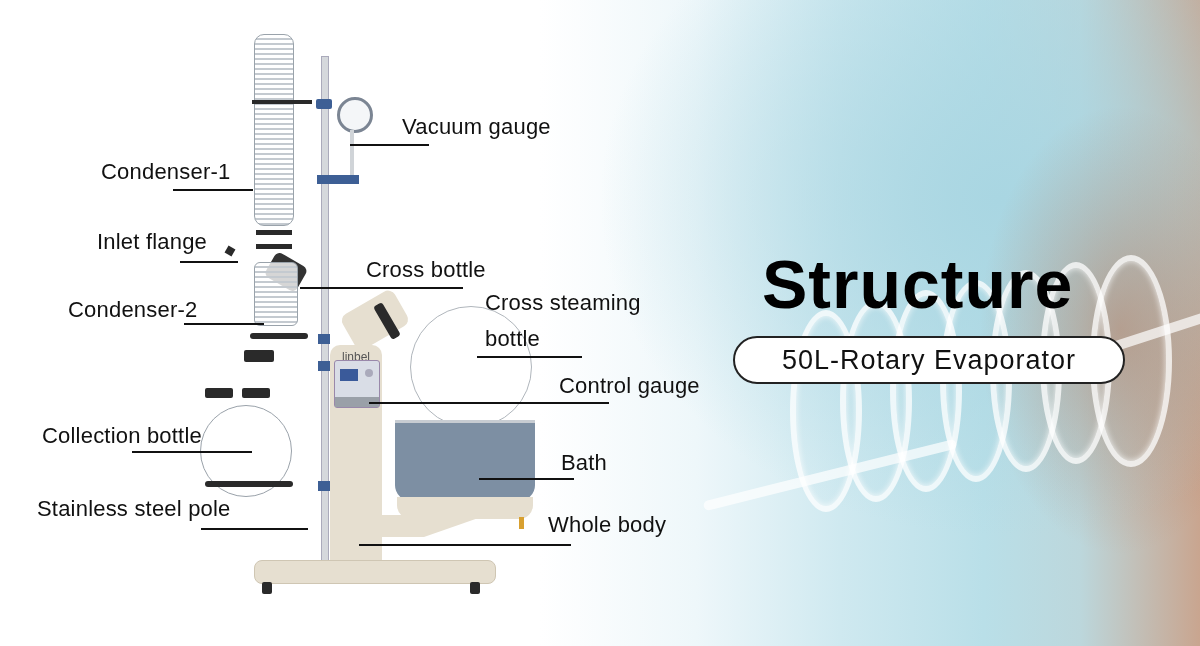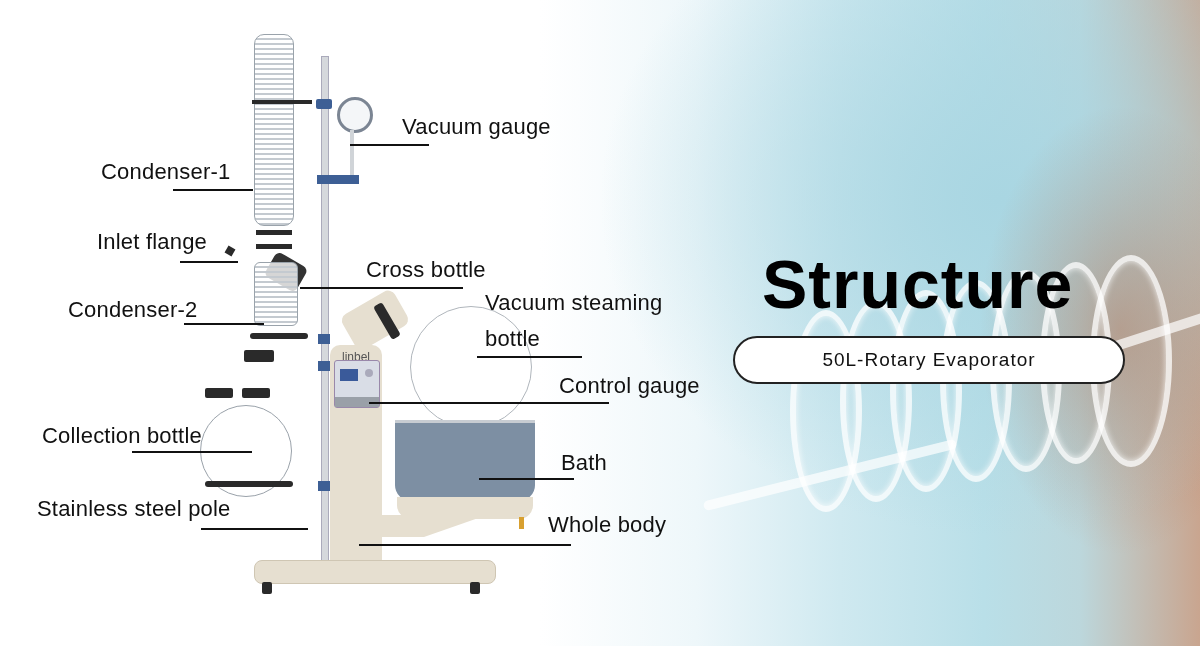--- a/index.html
+++ b/index.html
@@ -11,21 +11,21 @@
           radial-gradient(ellipse 500px 420px at 1000px 200px, #a9d6e2 0%, rgba(169,214,226,0) 80%),
           linear-gradient(90deg, #ffffff 0%, #ffffff 45%, #eef7fa 58%, #cfe9f0 70%, #b9dfe8 82%, #bcd7dc 90%, #c9a58f 100%); }
   .coil { position: absolute; border: 6px solid rgba(255,255,255,0.75); border-radius: 50%;
           box-shadow: 0 0 6px rgba(255,255,255,0.8) inset; }
   .tube { position: absolute; height: 10px; background: rgba(255,255,255,0.7); border-radius: 5px; }
   .label { position: absolute; font-size: 22px; color: #111; white-space: nowrap; letter-spacing: 0.2px; }
   .leader { position: absolute; height: 2px; background: #111; }
   .title { position: absolute; left: 762px; top: 245px; font-size: 68px; font-weight: bold; color: #000; letter-spacing: 1px; }
   .pill { position: absolute; left: 733px; top: 336px; width: 392px; height: 48px; border: 2px solid #222;
           border-radius: 26px; background: #ffffff; display: flex; align-items: center; justify-content: center;
-          font-size: 19px; color: #111; letter-spacing: 1px; box-sizing: border-box; }
+          font-size: 27px; color: #111; letter-spacing: 1px; box-sizing: border-box; }
   
   .part { position: absolute; }
   .glass { background: rgba(235,240,245,0.7); border: 1.5px solid #9aa3ab; }
   .blue { background: #3d5f95; }
   .beige { background: #e6dfd0; }
   .dark { background: #2a2a2a; }
 </style>
 </head>
 <body>
 
@@ -109,21 +109,21 @@
 </div>
 <div>
   <span class="label" style="left:97px; top:229px;">Inlet flange</span>
   <div class="leader" style="left:180px; top:261px; width:58px;"></div>
 </div>
 <div>
   <span class="label" style="left:366px; top:257px;">Cross bottle</span>
   <div class="leader" style="left:300px; top:287px; width:163px;"></div>
 </div>
 <div>
-  <span class="label" style="left:485px; top:290px;">Vacuum steaming</span>
+  <span class="label" style="left:485px; top:290px;">Cross steaming</span>
   <span class="label" style="left:485px; top:326px;">bottle</span>
   <div class="leader" style="left:477px; top:356px; width:105px;"></div>
 </div>
 <div>
   <span class="label" style="left:68px; top:297px;">Condenser-2</span>
   <div class="leader" style="left:184px; top:323px; width:80px;"></div>
 </div>
 <div>
   <span class="label" style="left:559px; top:373px;">Control gauge</span>
   <div class="leader" style="left:369px; top:402px; width:240px;"></div>

